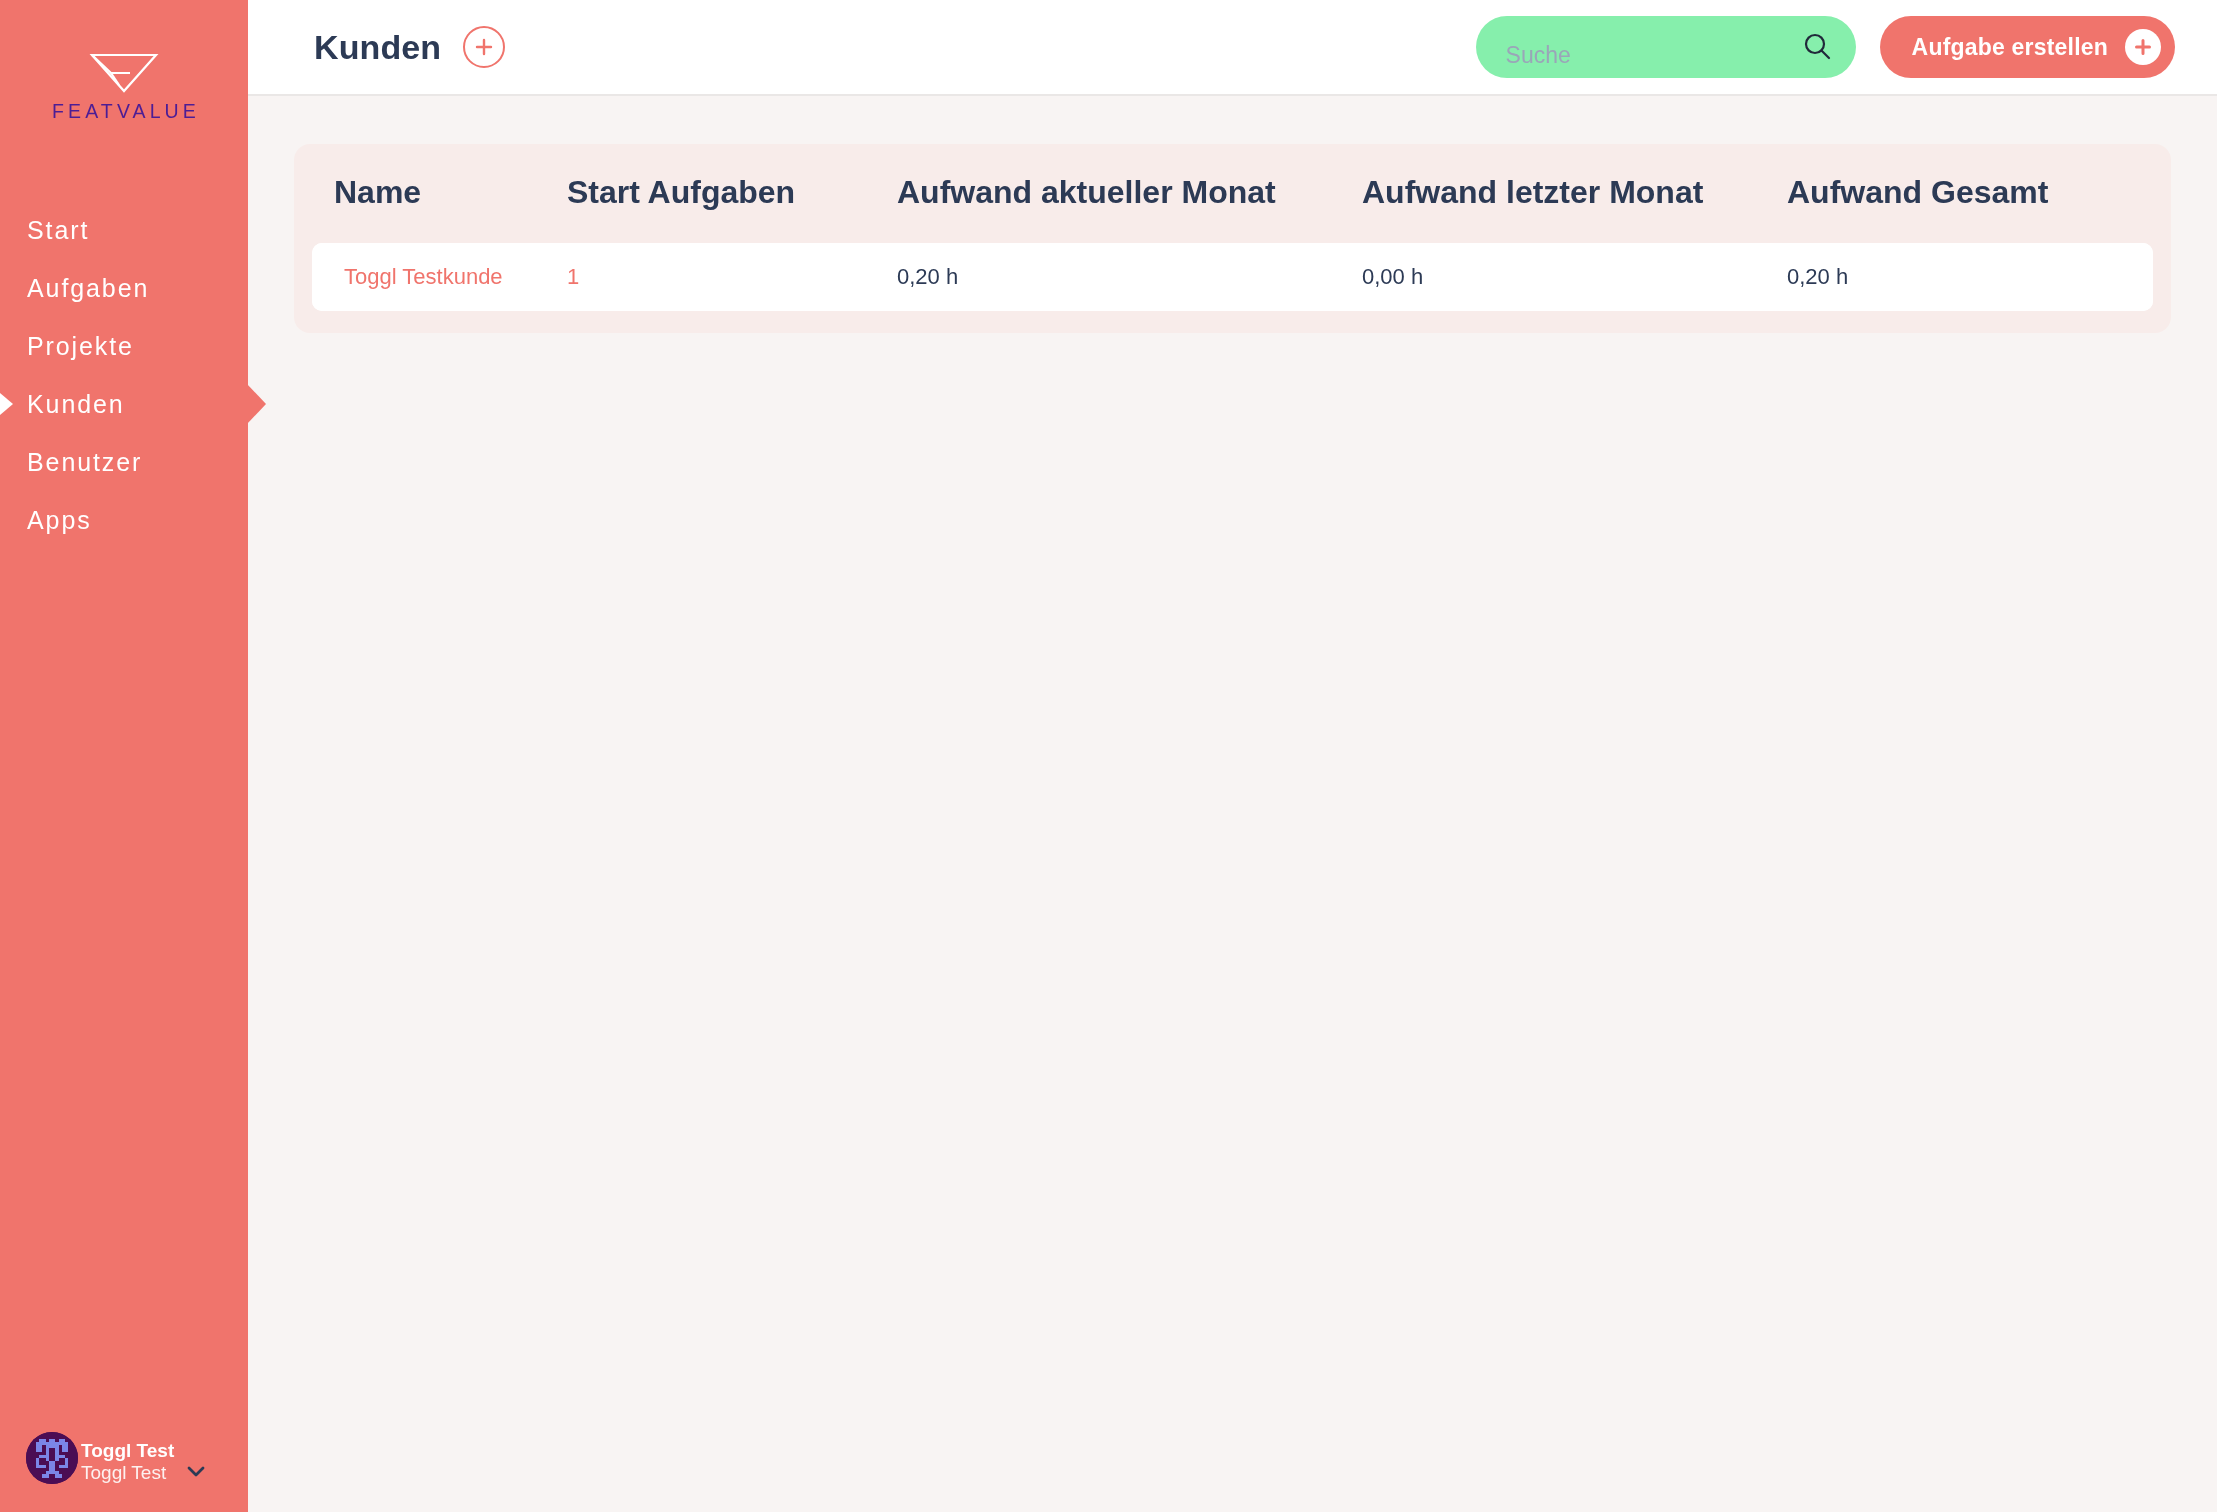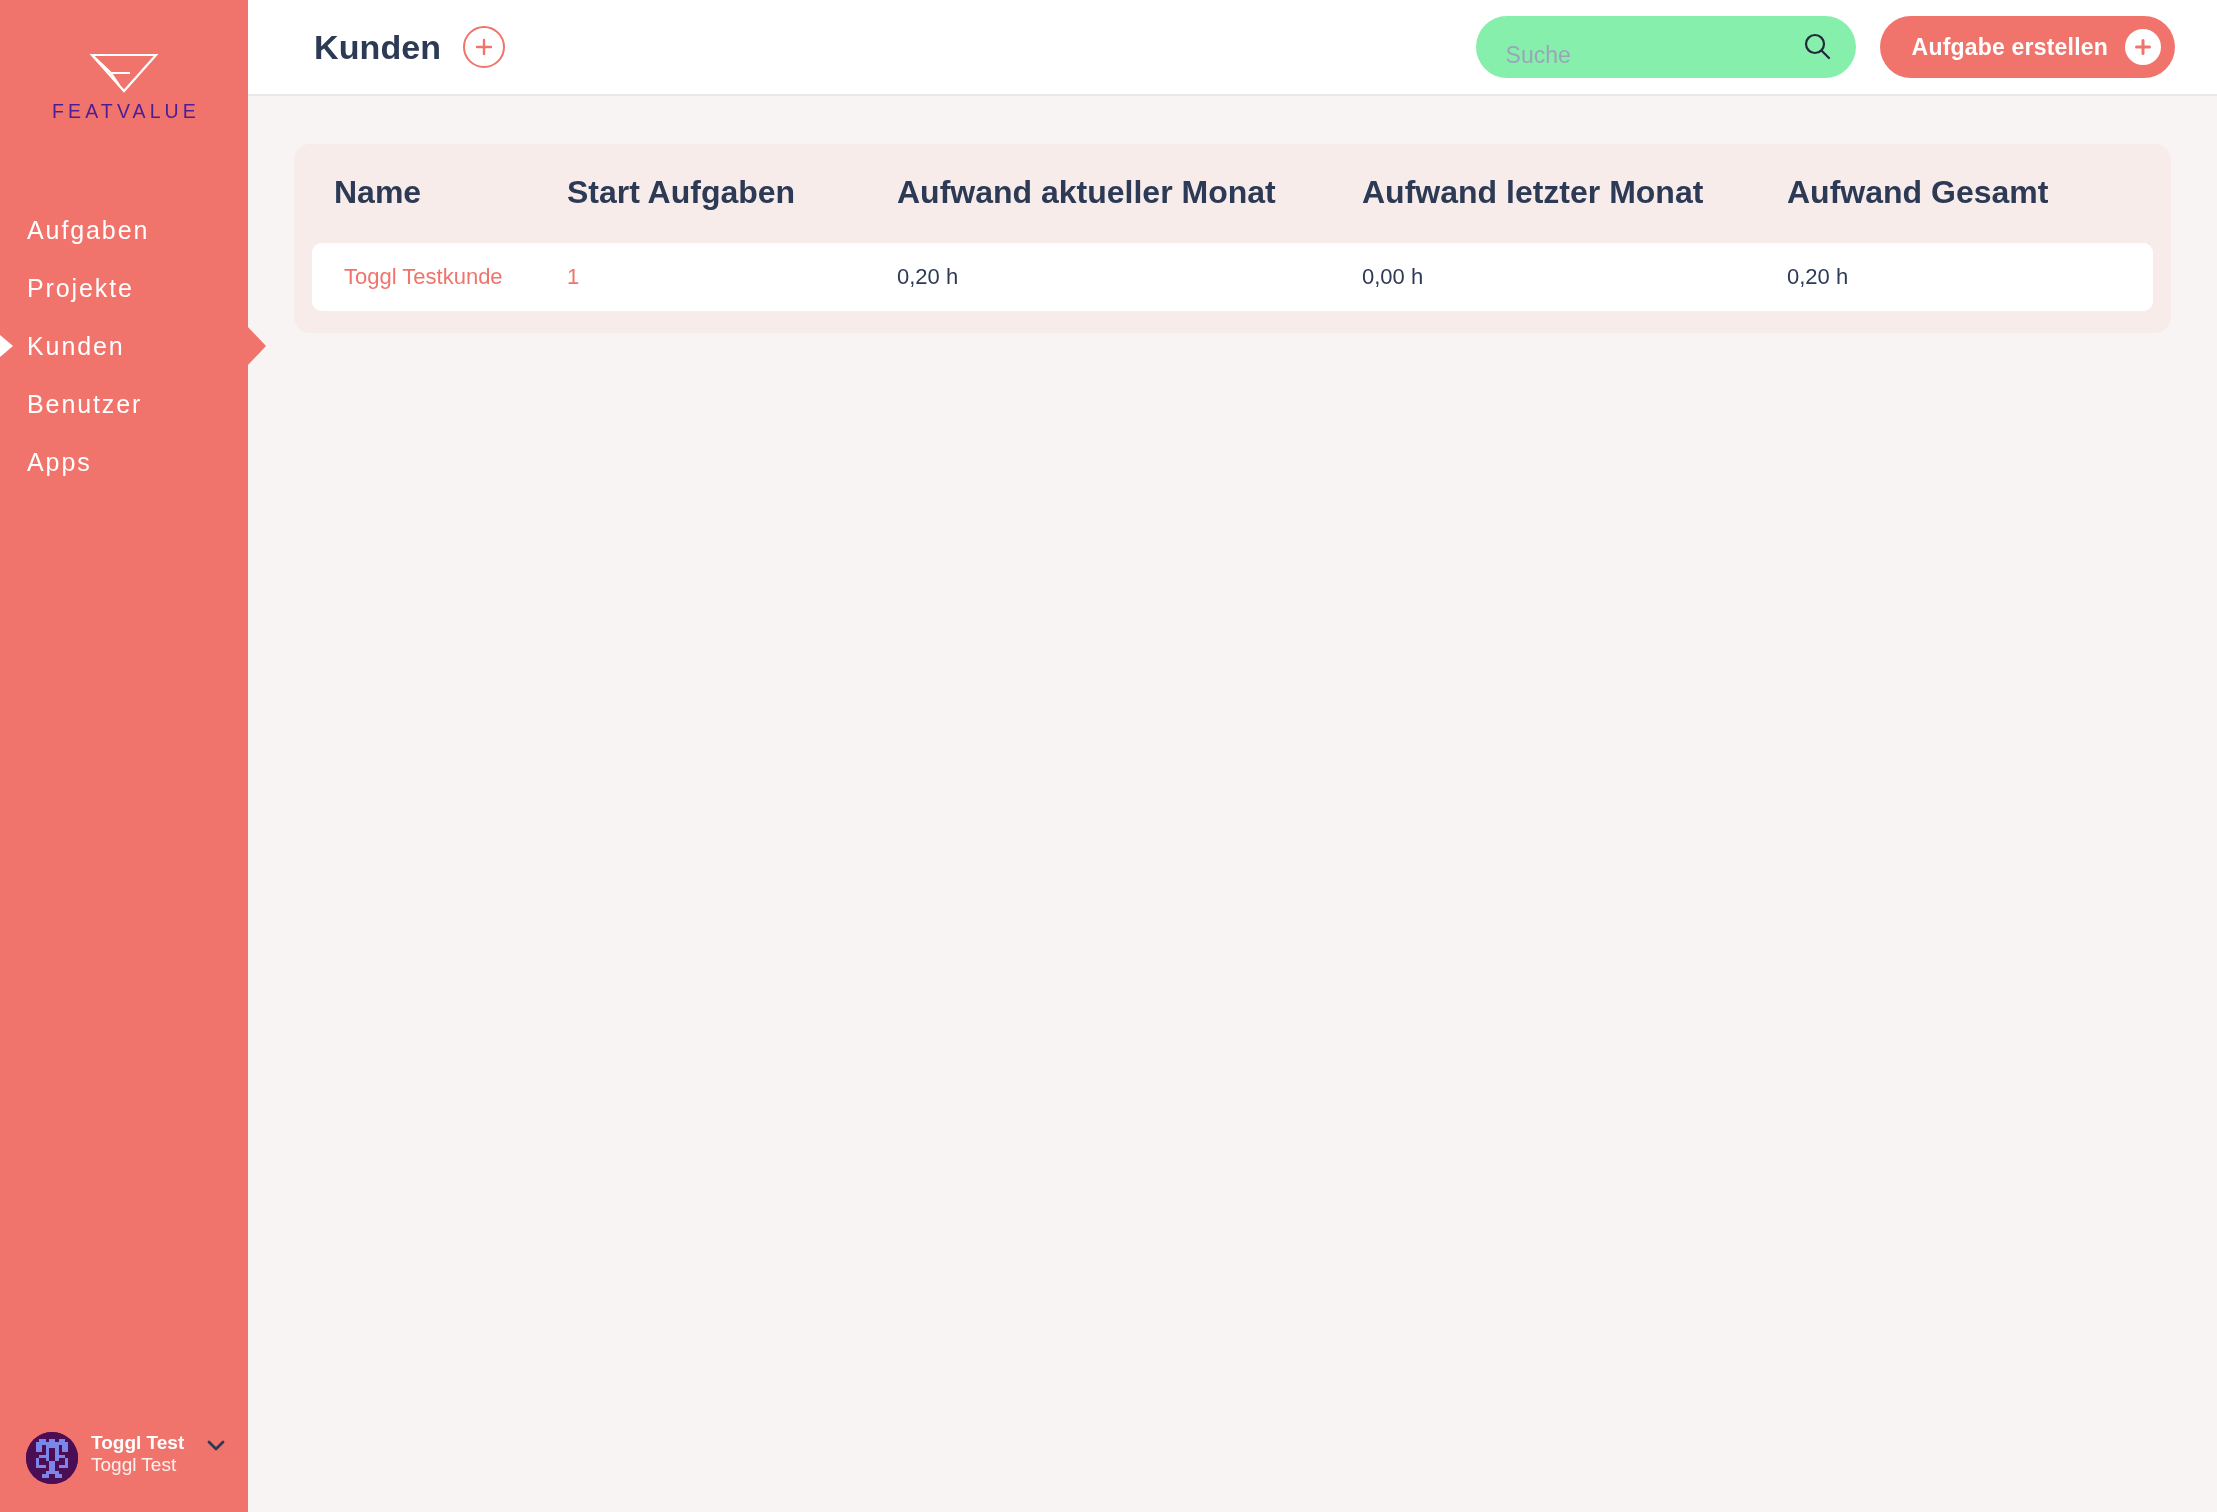--- a/index.html
+++ b/index.html
@@ -105,22 +105,22 @@
     border-top: 20px solid transparent;
     border-bottom: 20px solid transparent;
     border-left: 19px solid #f0746c;
   }
 
   .sidebar-spacer { flex: 1 1 auto; }
 
   
   .user-card {
     display: flex;
-    align-items: flex-start;
-    gap: 13px;
+    align-items: flex-end;
+    gap: 3px;
     padding: 0 18px 28px 26px;
     cursor: pointer;
   }
 
   .avatar {
     width: 52px;
     height: 52px;
     border-radius: 50%;
     overflow: hidden;
     flex: 0 0 52px;
@@ -354,20 +354,23 @@
         <svg class="brand-mark" viewBox="0 0 70 42" fill="none" aria-hidden="true">
           <path d="M3 3 H67 L35 39 Z" stroke="#ffffff" stroke-width="2.2" fill="none"></path>
           <path d="M3 3 L22 21 H41" stroke="#ffffff" stroke-width="2.2" fill="none"></path>
           <path d="M22 21 L30 33" stroke="#ffffff" stroke-width="2.2" fill="none"></path>
         </svg>
       </span>
       <span class="brand-word">FEATVALUE</span>
     </div>
 
     <nav class="nav">
+      <div class="nav-item">
+        <span class="nav-label">Start</span>
+      </div>
       <div class="nav-item">
         <span class="nav-label">Aufgaben</span>
       </div>
       <div class="nav-item">
         <span class="nav-label">Projekte</span>
       </div>
       <div class="nav-item active">
         <span class="nav-label">Kunden</span>
       </div>
       <div class="nav-item">

